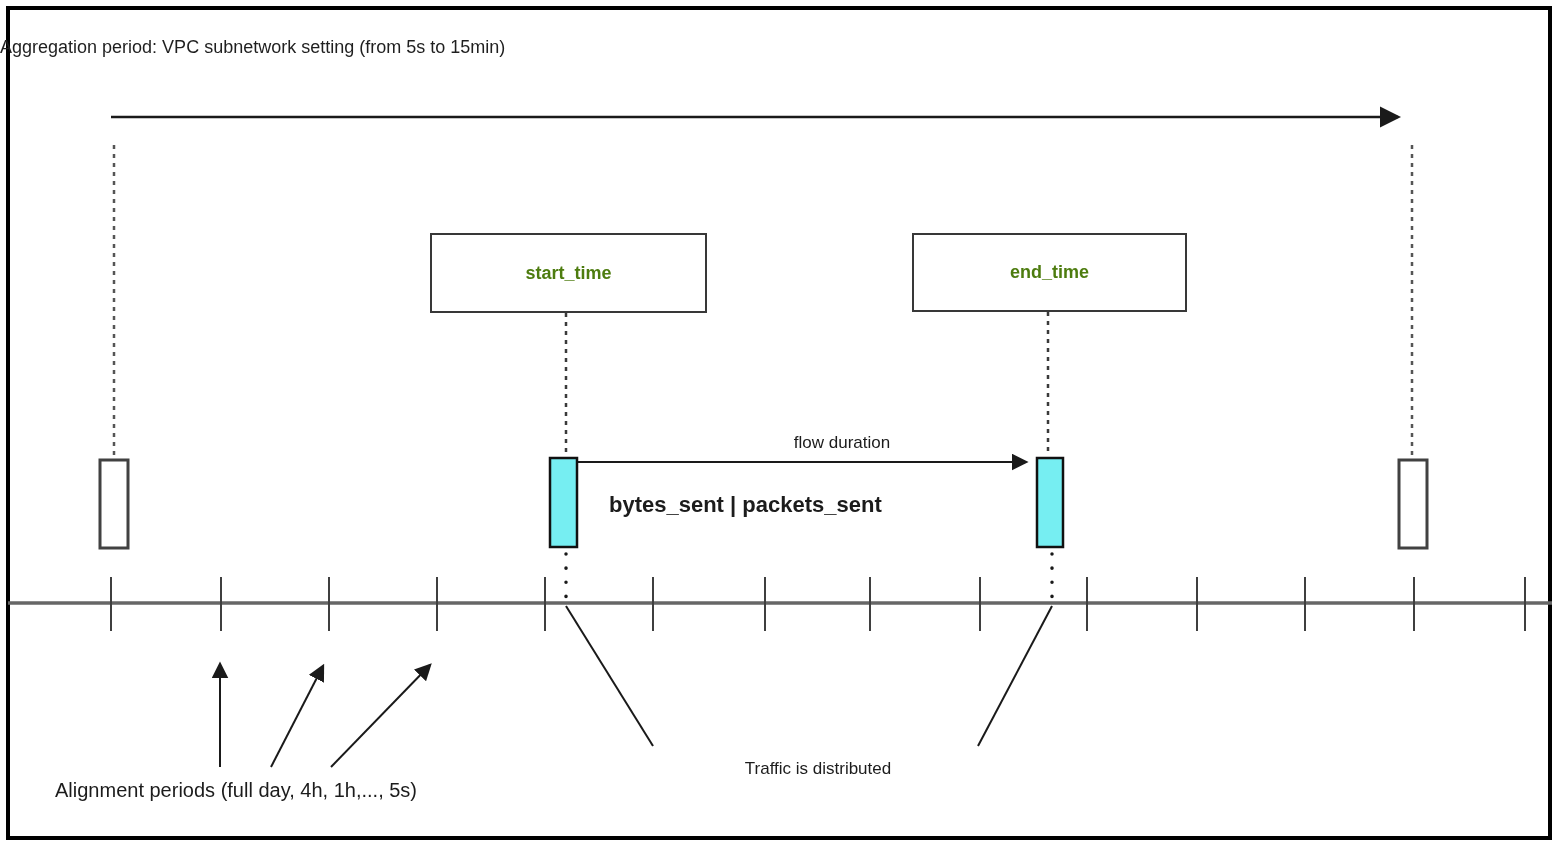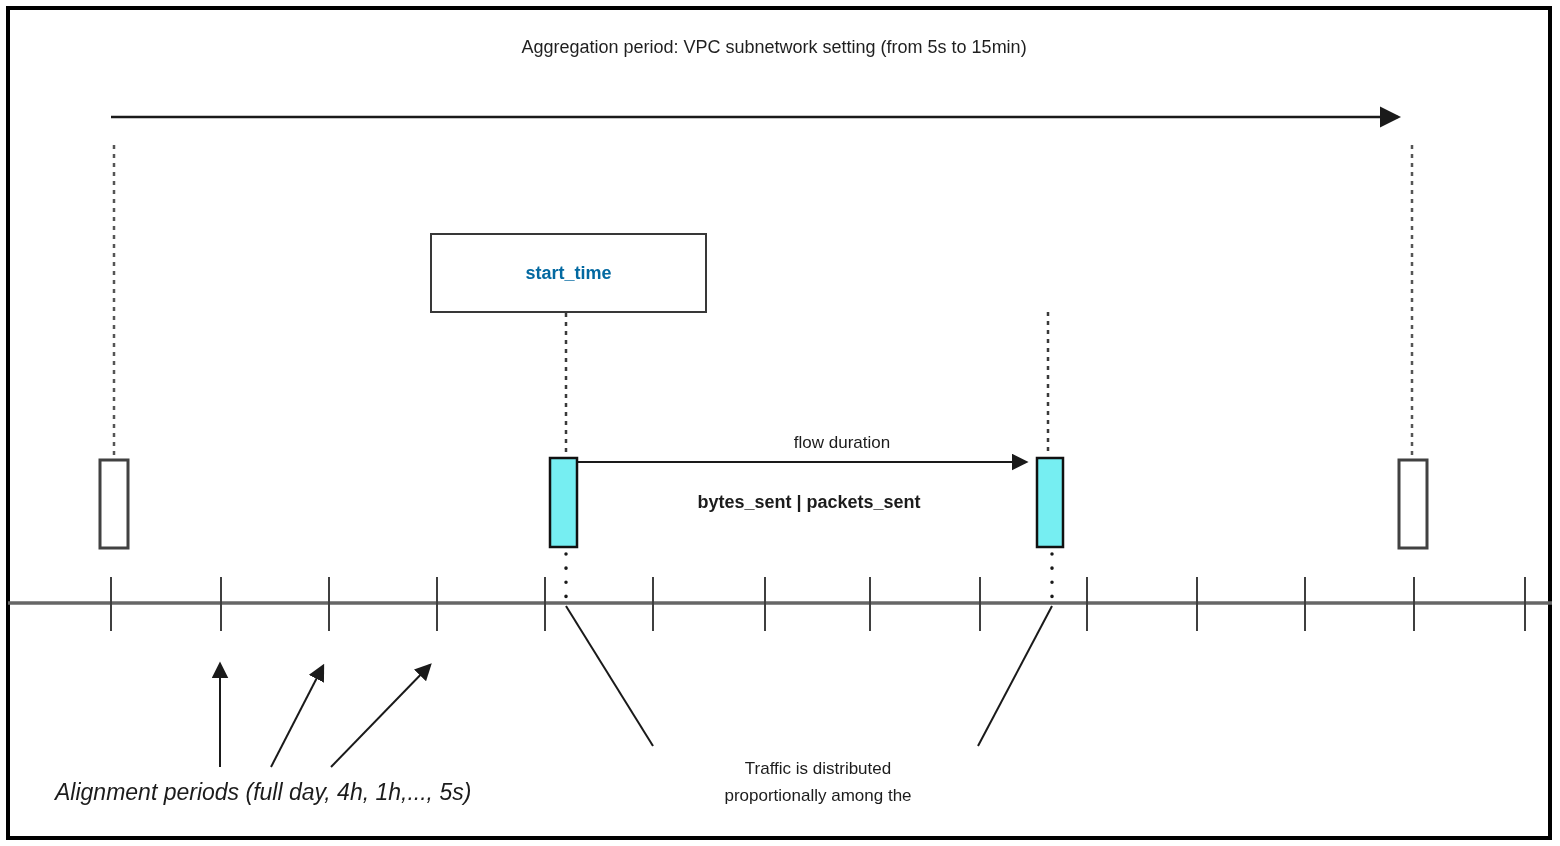--- a/index.html
+++ b/index.html
@@ -20,52 +20,50 @@
     width: 1538px; height: 826px;
     border: 4px solid #000;
   }
   #svg-layer {
     position: absolute; left: 0; top: 0;
     width: 1560px; height: 846px;
   }
   .txt { position: absolute; white-space: nowrap; }
   #title {
     left: 0; top: 37px; width: 1548px;
-    text-align: center;
     font-size: 18px;
     color: #1f1f1f;
   }
   .time-box {
     position: absolute;
     border: 2px solid #383838;
     background: #ffffff;
     display: flex; align-items: center; justify-content: center;
-    font-size: 18px; font-weight: bold; color: #0369a1;
+    font-size: 18px; font-weight: bold; color: #4d7c0f;
   }
   #start-box { left: 430px; top: 233px; width: 273px; height: 76px; }
   #end-box   { left: 912px; top: 233px; width: 271px; height: 75px; }
   #flow-duration-label {
     left: 742px; top: 433px; width: 200px;
     text-align: center; font-size: 17px;
   }
   #metrics-label {
     left: 609px; top: 492px; width: 400px;
-    text-align: center; font-size: 18px; font-weight: bold;
+    text-align: left; font-size: 22px; font-weight: bold;
   }
   #traffic-note {
     left: 648px; top: 748px; width: 340px;
     text-align: center; font-size: 17px; line-height: 27px;
     white-space: normal;
     margin-top: 7px;
   }
   #traffic-note span { display: block; }
   #alignment-label {
     left: 55px; top: 779px;
-    font-size: 23px;
-    font-style: italic;
+    font-size: 20px;
   }
 </style>
 </head>
 <body>
 
 <div id="stage">
 
   <div id="frame"></div>
 
   <div id="title" class="txt">Aggregation period: VPC subnetwork setting (from 5s to 15min)</div>
@@ -120,25 +118,27 @@
 
     <line x1="220" y1="767" x2="220" y2="664" stroke="#1a1a1a" stroke-width="2" marker-end="url(#arrowhead)"></line>
     <line x1="271" y1="767" x2="323" y2="666" stroke="#1a1a1a" stroke-width="2" marker-end="url(#arrowhead)"></line>
     <line x1="331" y1="767" x2="430" y2="665" stroke="#1a1a1a" stroke-width="2" marker-end="url(#arrowhead)"></line>
   </svg>
 
   <div id="start-box" class="time-box">
     <span>start_time</span>
   </div>
 
+  <div id="end-box" class="time-box">
+    <span>end_time</span>
+  </div>
 
   <div id="flow-duration-label" class="txt">flow duration</div>
 
   <div id="metrics-label" class="txt">bytes_sent | packets_sent</div>
 
   <div id="traffic-note" class="txt">
     <span>Traffic is distributed</span>
-    <span>proportionally among the</span>
   </div>
 
   <div id="alignment-label" class="txt">Alignment periods (full day, 4h, 1h,..., 5s)</div>
 
 </div>
 
 </body></html>

